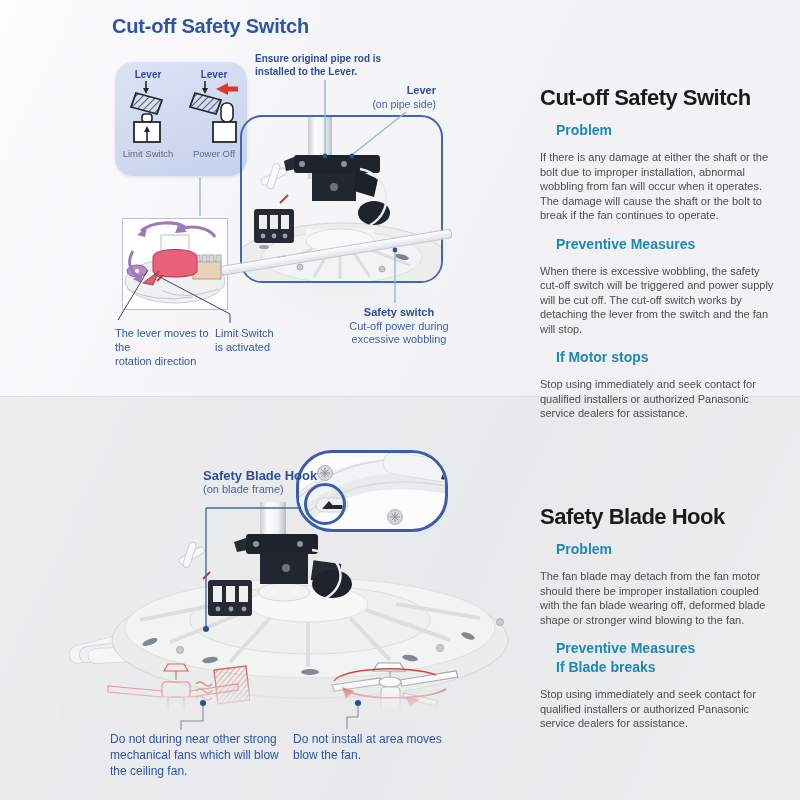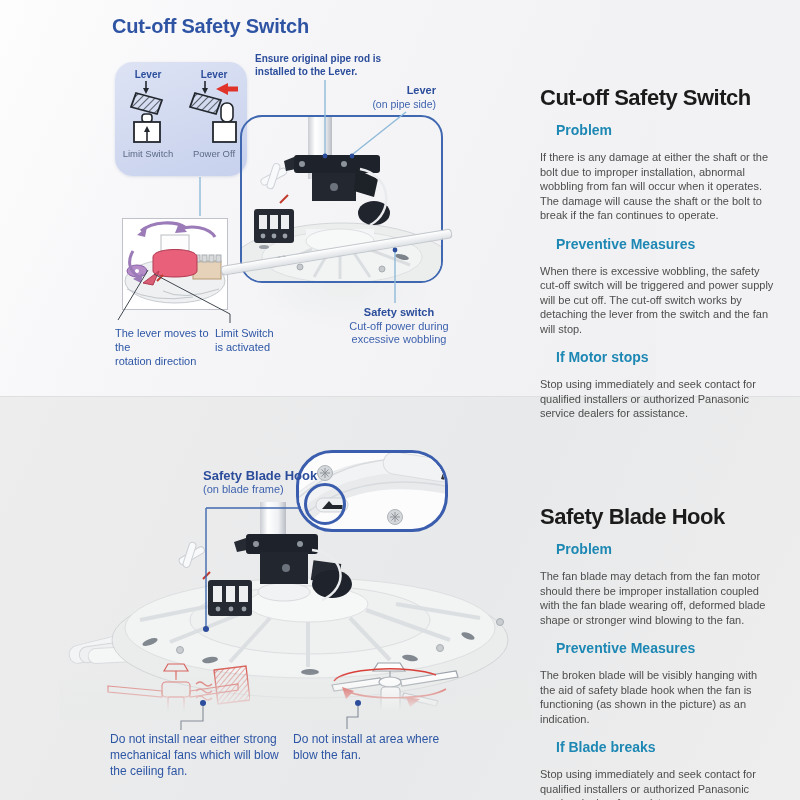--- a/index.html
+++ b/index.html
@@ -328,38 +328,37 @@
     </g>
     <g stroke="#d9403a" fill="none" stroke-width="1.6">
       <path d="M126,34 A56,14 0 0 1 26,36"></path>
       <path d="M14,26 A56,14 0 0 1 116,20"></path>
     </g>
     <polygon points="22,32 34,36 26,44" fill="#d9403a"></polygon>
     <polygon points="86,42 100,44 90,52" fill="#d9403a"></polygon>
   </svg>
 
   <div class="abs warncap z10" style="left:110px;top:731px;width:170px;">
-    <div>Do not install near either strong</div>
+    <div>Do not during near other strong</div>
     <div>mechanical fans which will blow</div>
     <div>the ceiling fan.</div>
   </div>
   <div class="abs warncap z10" style="left:293px;top:731px;width:160px;">
-    <div>Do not install at area where</div>
+    <div>Do not install at area moves</div>
     <div>blow the fan.</div>
   </div>
 
   <div class="abs panel z10" style="left:540px;top:505px;">
     <h2>Safety Blade Hook</h2>
     <div>
       <div class="plabel">Problem</div>
       <p>The fan blade may detach from the fan motor should there be improper installation coupled with the fan blade wearing off, deformed blade shape or stronger wind blowing to the fan.</p>
     </div>
     <div>
       <div class="plabel">Preventive Measures</div>
-      <p>The broken blade will be visibly hanging with the aid of safety blade hook when the fan is functioning (as shown in the picture) as an indication.</p>
     </div>
     <div>
       <div class="plabel">If Blade breaks</div>
       <p>Stop using immediately and seek contact for qualified installers or authorized Panasonic service dealers for assistance.</p>
     </div>
   </div>
 
   <svg class="abs" id="connector-overlay" width="800" height="800" viewBox="0 0 800 800">
 
     <line x1="200" y1="177" x2="200" y2="216" stroke="#8fbad9" stroke-width="1.4"></line>

